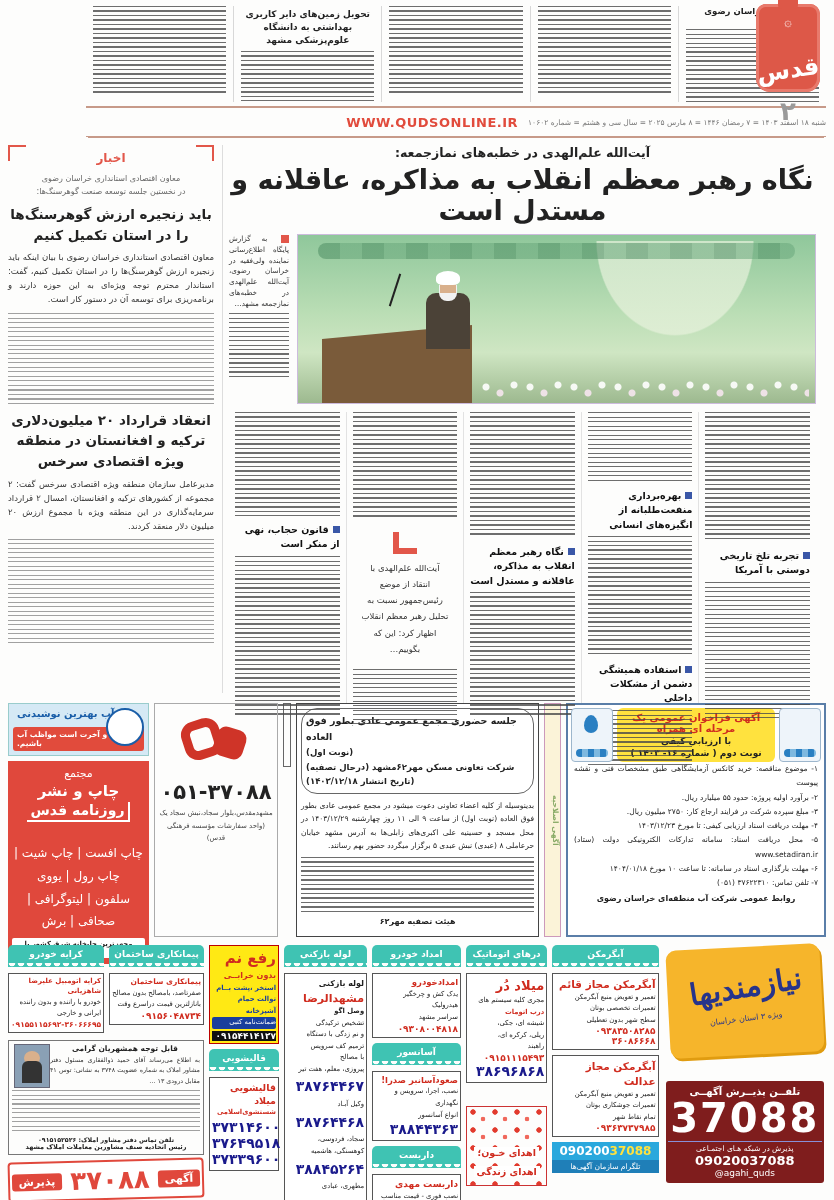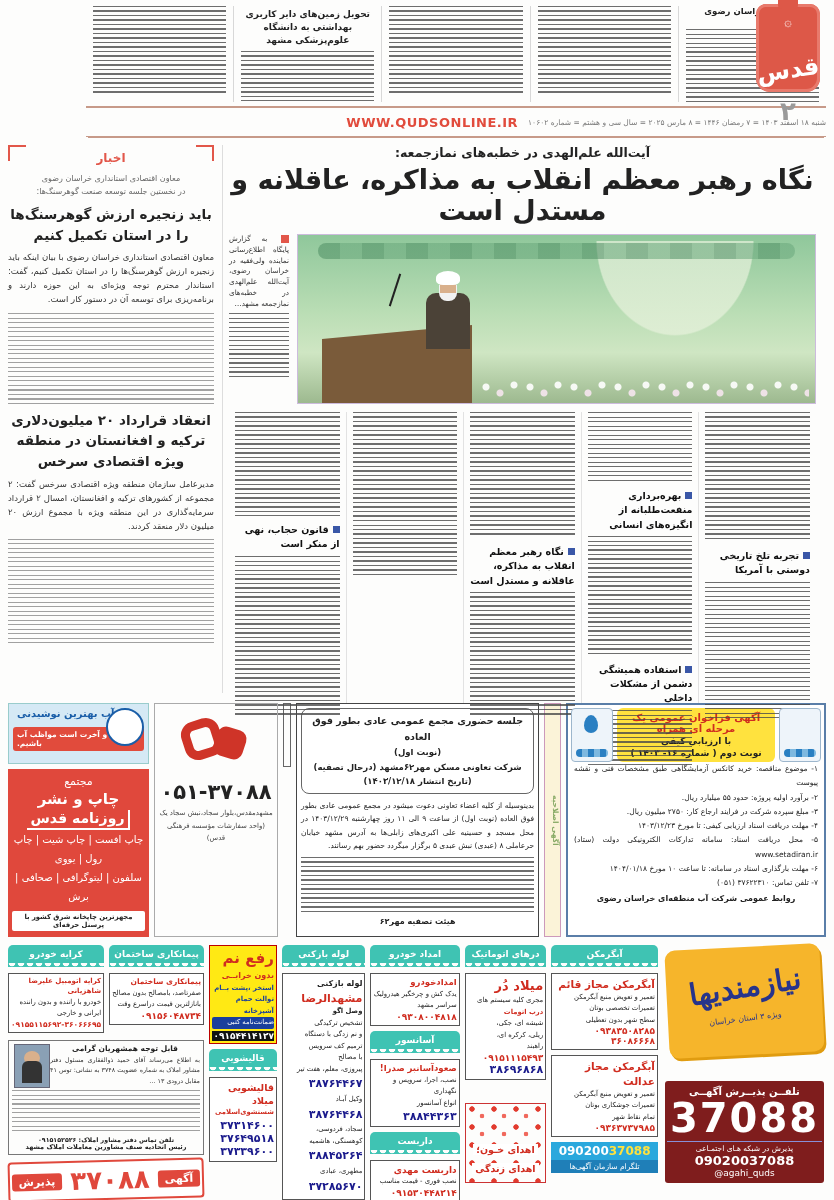--- a/index.html
+++ b/index.html
@@ -68,50 +68,50 @@
   .tt1{color:#d02c1f;font-size:10px}
   .tt2{font-size:9px;color:#222;margin-top:2px}
   .tt3{font-size:9px;color:#222;margin-top:2px}
   .wlogo{width:40px;background:#eef4fa;border:1px solid #9db6cc;border-radius:4px;position:relative}
   .wlogo .drop{position:absolute;top:6px;left:12px;width:14px;height:18px;background:#2a7fc2;border-radius:50% 50% 50% 50%/60% 60% 40% 40%}
   .wlogo .wave{position:absolute;bottom:4px;left:4px;right:4px;height:8px;background:repeating-linear-gradient(90deg,#2a7fc2 0 6px,#7db8e0 6px 12px);border-radius:4px}
   .tlist{line-height:1.9;text-align:justify;padding:0 3px}
   .tfoot{font-weight:bold;text-align:center;margin-top:4px;font-size:8px}
   .stripv{width:16px;background:#fbf3d8;border:1px solid #c9b;writing-mode:vertical-rl;text-align:center;font-size:7.5px;font-weight:bold;color:#8a6}
   .meeting{width:248px;padding:4px;font-size:7.5px}
-  .m-title{border:1px solid #666;border-radius:8px;padding:4px;text-align:center;font-weight:bold;line-height:1.7}
+  .m-title{border:1px solid #666;border-radius:16px;padding:4px;text-align:left;font-weight:bold;line-height:1.7}
   .mt1{font-size:9.5px}
   .mt2,.mt3,.mt4{font-size:8.5px}
   .m-body{margin-top:5px;text-align:justify;line-height:1.8}
   .m-foot{font-weight:bold;text-align:center;margin-top:4px;font-size:8px}
   .qpstack{width:146px;display:flex;flex-direction:row;gap:5px}
   .smallad{height:56px;border:1px solid #666;padding:3px}
   .qpad{flex:1;border:1px solid #aaa;text-align:center;padding:4px;position:relative}
   .qpphone{font-size:21px;font-weight:bold;color:#222;direction:ltr;margin-top:2px}
   .qpaddr{font-size:7px;color:#444;line-height:1.8;margin-top:3px}
   .leftstack{width:150px;display:flex;flex-direction:column;gap:5px}
   .waterad{height:64px;background:#d5e9f5;border:1px solid #9cc;position:relative;padding:4px}
   .w1{color:#1a5ea8;font-weight:bold;font-size:10px;text-align:left;padding-left:4px}
   .wredbar{margin-top:8px;background:#e14b3c;color:#fff;font-size:7.5px;font-weight:bold;text-align:left;padding:3px 4px;border-radius:3px}
   .wbadge{position:absolute;top:4px;right:4px;width:34px;height:34px;background:#fff;border:2px solid #1a5ea8;border-radius:50%}
   .printad{flex:1;background:#e0483c;color:#fff;text-align:center;padding:6px 4px;position:relative}
   .p1{font-size:11px;font-weight:normal;letter-spacing:6px}
   .p2{font-size:15px;font-weight:bold;margin-top:2px}
   .p3{font-size:14px;font-weight:bold;margin-top:2px;display:inline-block;border-right:2px solid #fff;border-bottom:2px solid #fff;padding:0 4px 2px}
-  .psvc{font-size:10px;margin-top:0;line-height:1.9}
+  .psvc{font-size:12px;margin-top:20px;line-height:1.9}
   .pfoot{background:#fff;color:#222;font-size:6.8px;font-weight:bold;margin-top:5px;padding:2px;border-radius:2px}
   
   .classifieds{display:flex;gap:5px;margin:8px 8px 0;height:252px}
   .th{background:#3fc3b3;color:#fff;text-align:center;font-weight:bold;font-size:9px;padding:4px 2px 8px;border-radius:5px 5px 0 0;position:relative;margin-bottom:6px}
   .th:after{content:"";position:absolute;left:0;right:0;bottom:-1px;height:5px;background-image:radial-gradient(circle at 4px 0px,#fdfdfc 0 3.2px,transparent 3.6px);background-size:9px 5px;background-repeat:repeat-x}
   .cad{border:1px solid #555;background:#fff;text-align:right;padding:3px 2px;margin-bottom:5px}
   .cad .t{color:#d02c1f;font-weight:bold;font-size:10.5px;line-height:1.4}
   .cad .l{font-size:6.8px;color:#222;line-height:1.7}
   .cad .ph{color:#d02c1f;font-weight:bold;font-size:9px;direction:ltr}
-  .cad .phb{color:#1a1a8c;font-weight:bold;font-size:11px;direction:ltr}
+  .cad .phb{color:#1a1a8c;font-weight:bold;font-size:14px;direction:ltr}
   .niaz{width:168px;position:relative}
   .niazlogo{background:#f6b52b;border-radius:10px;height:108px;transform:rotate(-3deg);margin:2px 4px;position:relative;box-shadow:2px 3px 0 #e09c10}
   .niaztxt{color:#27348b;font-weight:bold;font-size:30px;text-align:center;padding-top:22px;transform:rotate(-6deg);font-family:"DejaVu Serif",serif}
   .niazsub{color:#27348b;font-size:8px;text-align:center;margin-top:10px;transform:rotate(-4deg)}
   .bluebox{background:#7f1d1d;color:#fff;text-align:center;margin:26px 2px 0;padding:5px 2px;border-radius:3px}
   .bb1{font-size:10px;font-weight:bold;letter-spacing:2px}
   .bbnum{font-size:40px;font-weight:bold;direction:ltr;line-height:1.05;letter-spacing:2px}
   .bb2{font-size:7.5px;border-top:1px solid #8890d8;margin-top:2px;padding-top:2px}
   .bb3{font-size:13px;font-weight:bold;direction:ltr}
   .bb4{font-size:9px;direction:ltr}
@@ -212,20 +212,24 @@
         <div class="sh"><span class="bsq"></span><span>استفاده همیشگی دشمن از مشکلات داخلی</span></div>
         <div class="sim" style="height:56px"></div>
       </div>
       <div>
         <div class="sim" style="height:126px"></div>
         <div class="sh"><span class="bsq"></span><span>نگاه رهبر معظم انقلاب به مذاکره، عاقلانه و مستدل است</span></div>
         <div class="sim" style="height:126px"></div>
       </div>
       <div>
         <div class="sim" style="height:108px"></div>
+        <div class="pull">
+          <div class="lmark"></div>
+          <span>آیت‌الله علم‌الهدی با انتقاد از موضع رئیس‌جمهور نسبت به تحلیل رهبر معظم انقلاب اظهار کرد: این که بگوییم…</span>
+        </div>
         <div class="sim" style="height:58px"></div>
       </div>
       <div>
         <div class="sim" style="height:104px"></div>
         <div class="sh"><span class="bsq"></span><span>قانون حجاب، نهی از منکر است</span></div>
         <div class="sim" style="height:160px"></div>
       </div>
     </div>
   </div>
 

